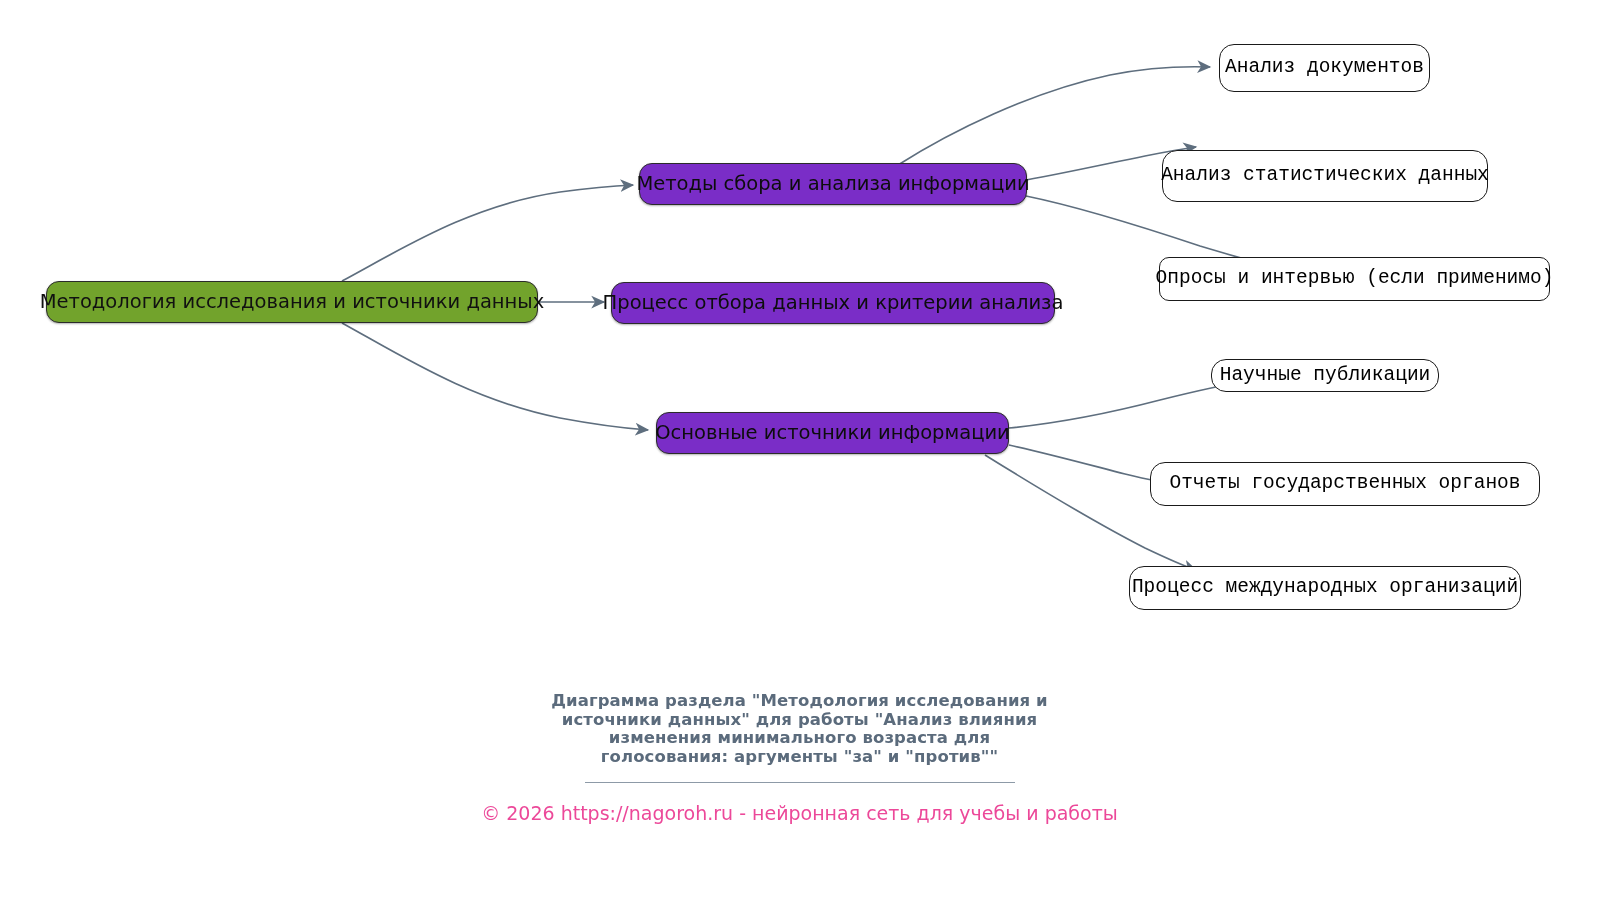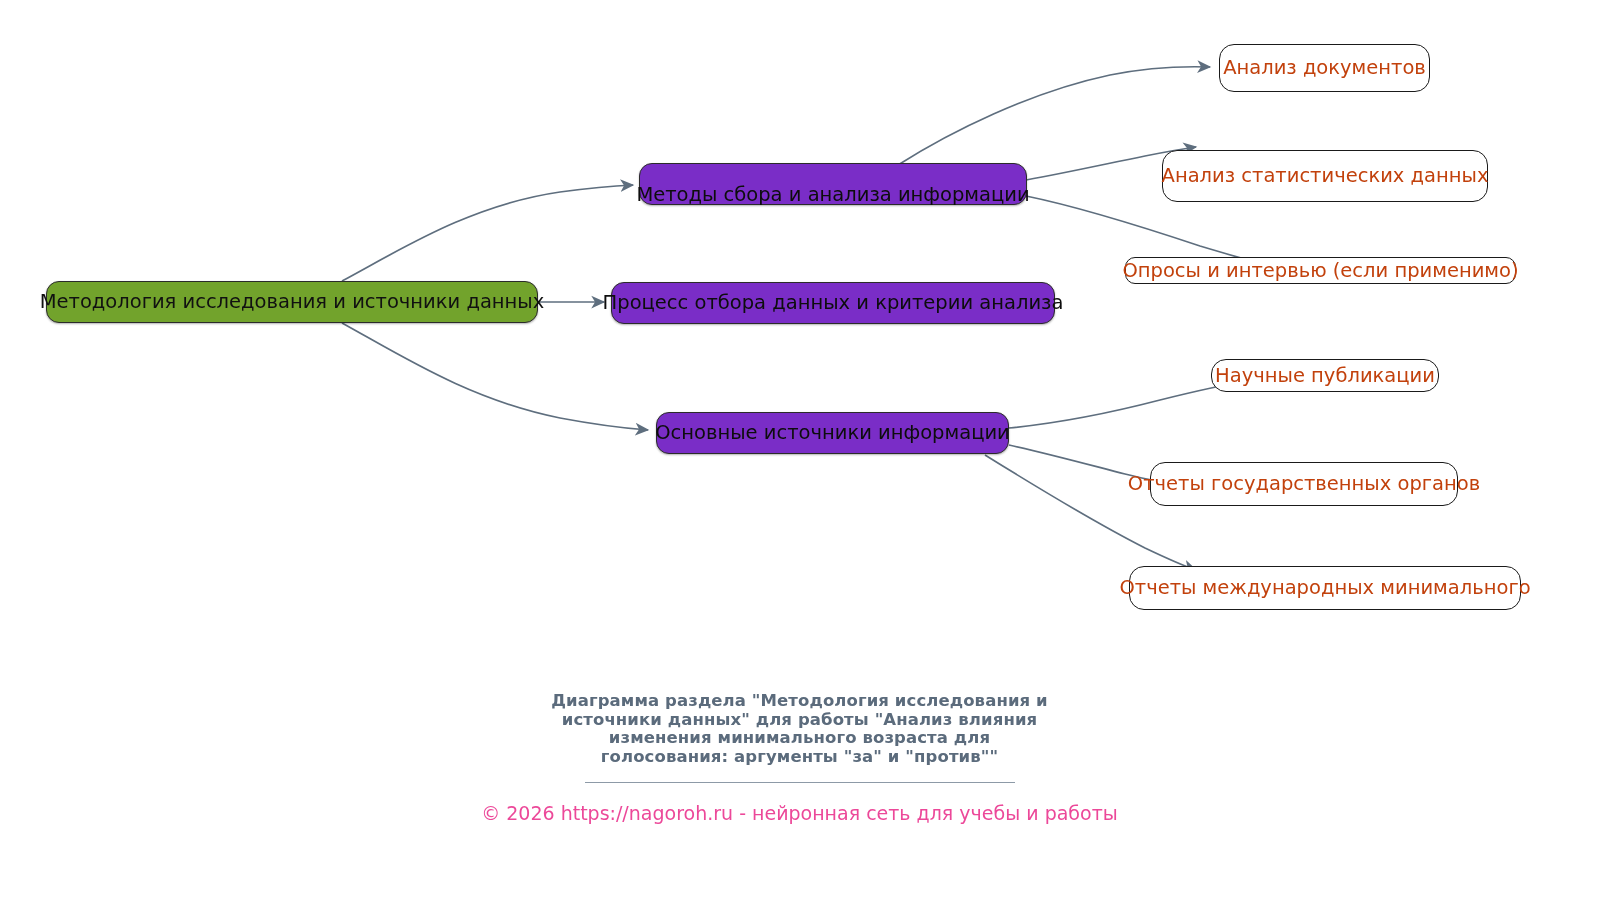--- a/index.html
+++ b/index.html
@@ -57,23 +57,24 @@
     color: #0d0d0d;
     font-size: 19.5px;
     padding: 0 14px;
     box-shadow: 0 1px 2px rgba(0,0,0,0.30);
   }
 
   .node-leaf {
     background: #ffffff;
     border: 1.7px solid #1a1a1a;
     border-radius: 15px;
-    color: #c2410c;
+    color: #000000;
     font-size: 19.5px;
     padding: 0 16px;
+    font-family: Liberation Mono, monospace;
   }
 
   .caption {
     position: absolute;
     left: 0;
     width: 1599px;
     text-align: center;
   }
 
   .caption-title {
@@ -133,54 +134,54 @@
       <path d="M 1009 445 C 1050 454 1090 465 1125 474 C 1146 479 1164 483 1178 485"></path>
 
       <path d="M 985 455 C 1030 483 1090 520 1145 548 C 1166 558 1184 566 1196 570"></path>
     </g>
   </svg>
 
   <div class="node node-root" style="left:46px; top:281px; width:492px; height:42px;">
     <span>Методология исследования и источники данных</span>
   </div>
 
-  <div class="node node-branch" style="left:639px; top:163px; width:388px; height:42px;align-items:flex-end;">
+  <div class="node node-branch" style="left:639px; top:163px; width:388px; height:42px;">
     <span>Методы сбора и анализа информации</span>
   </div>
 
   <div class="node node-branch" style="left:611px; top:282px; width:444px; height:42px;">
     <span>Процесс отбора данных и критерии анализа</span>
   </div>
 
   <div class="node node-branch" style="left:656px; top:412px; width:353px; height:42px;">
     <span>Основные источники информации</span>
   </div>
 
   <div class="node node-leaf" style="left:1219px; top:44px; width:211px; height:48px;">
     <span>Анализ документов</span>
   </div>
 
   <div class="node node-leaf" style="left:1162px; top:150px; width:326px; height:52px;">
     <span>Анализ статистических данных</span>
   </div>
 
-  <div class="node node-leaf" style="left:1125px; top:257px; width:391px; height:27px;border-radius:10px;">
+  <div class="node node-leaf" style="left:1159px; top:257px; width:391px; height:44px;border-radius:10px;">
     <span>Опросы и интервью (если применимо)</span>
   </div>
 
   <div class="node node-leaf" style="left:1211px; top:359px; width:228px; height:33px;">
     <span>Научные публикации</span>
   </div>
 
-  <div class="node node-leaf" style="left:1150px; top:462px; width:308px; height:44px;">
+  <div class="node node-leaf" style="left:1150px; top:462px; width:390px; height:44px;">
     <span>Отчеты государственных органов</span>
   </div>
 
   <div class="node node-leaf" style="left:1129px; top:566px; width:392px; height:44px;">
-    <span>Отчеты международных минимального</span>
+    <span>Процесс международных организаций</span>
   </div>
 
   <div class="caption caption-title">
     <div>Диаграмма раздела "Методология исследования и</div>
     <div>источники данных" для работы "Анализ влияния</div>
     <div>изменения минимального возраста для</div>
     <div>голосования: аргументы "за" и "против""</div>
   </div>
 
   <div class="caption-rule"></div>

